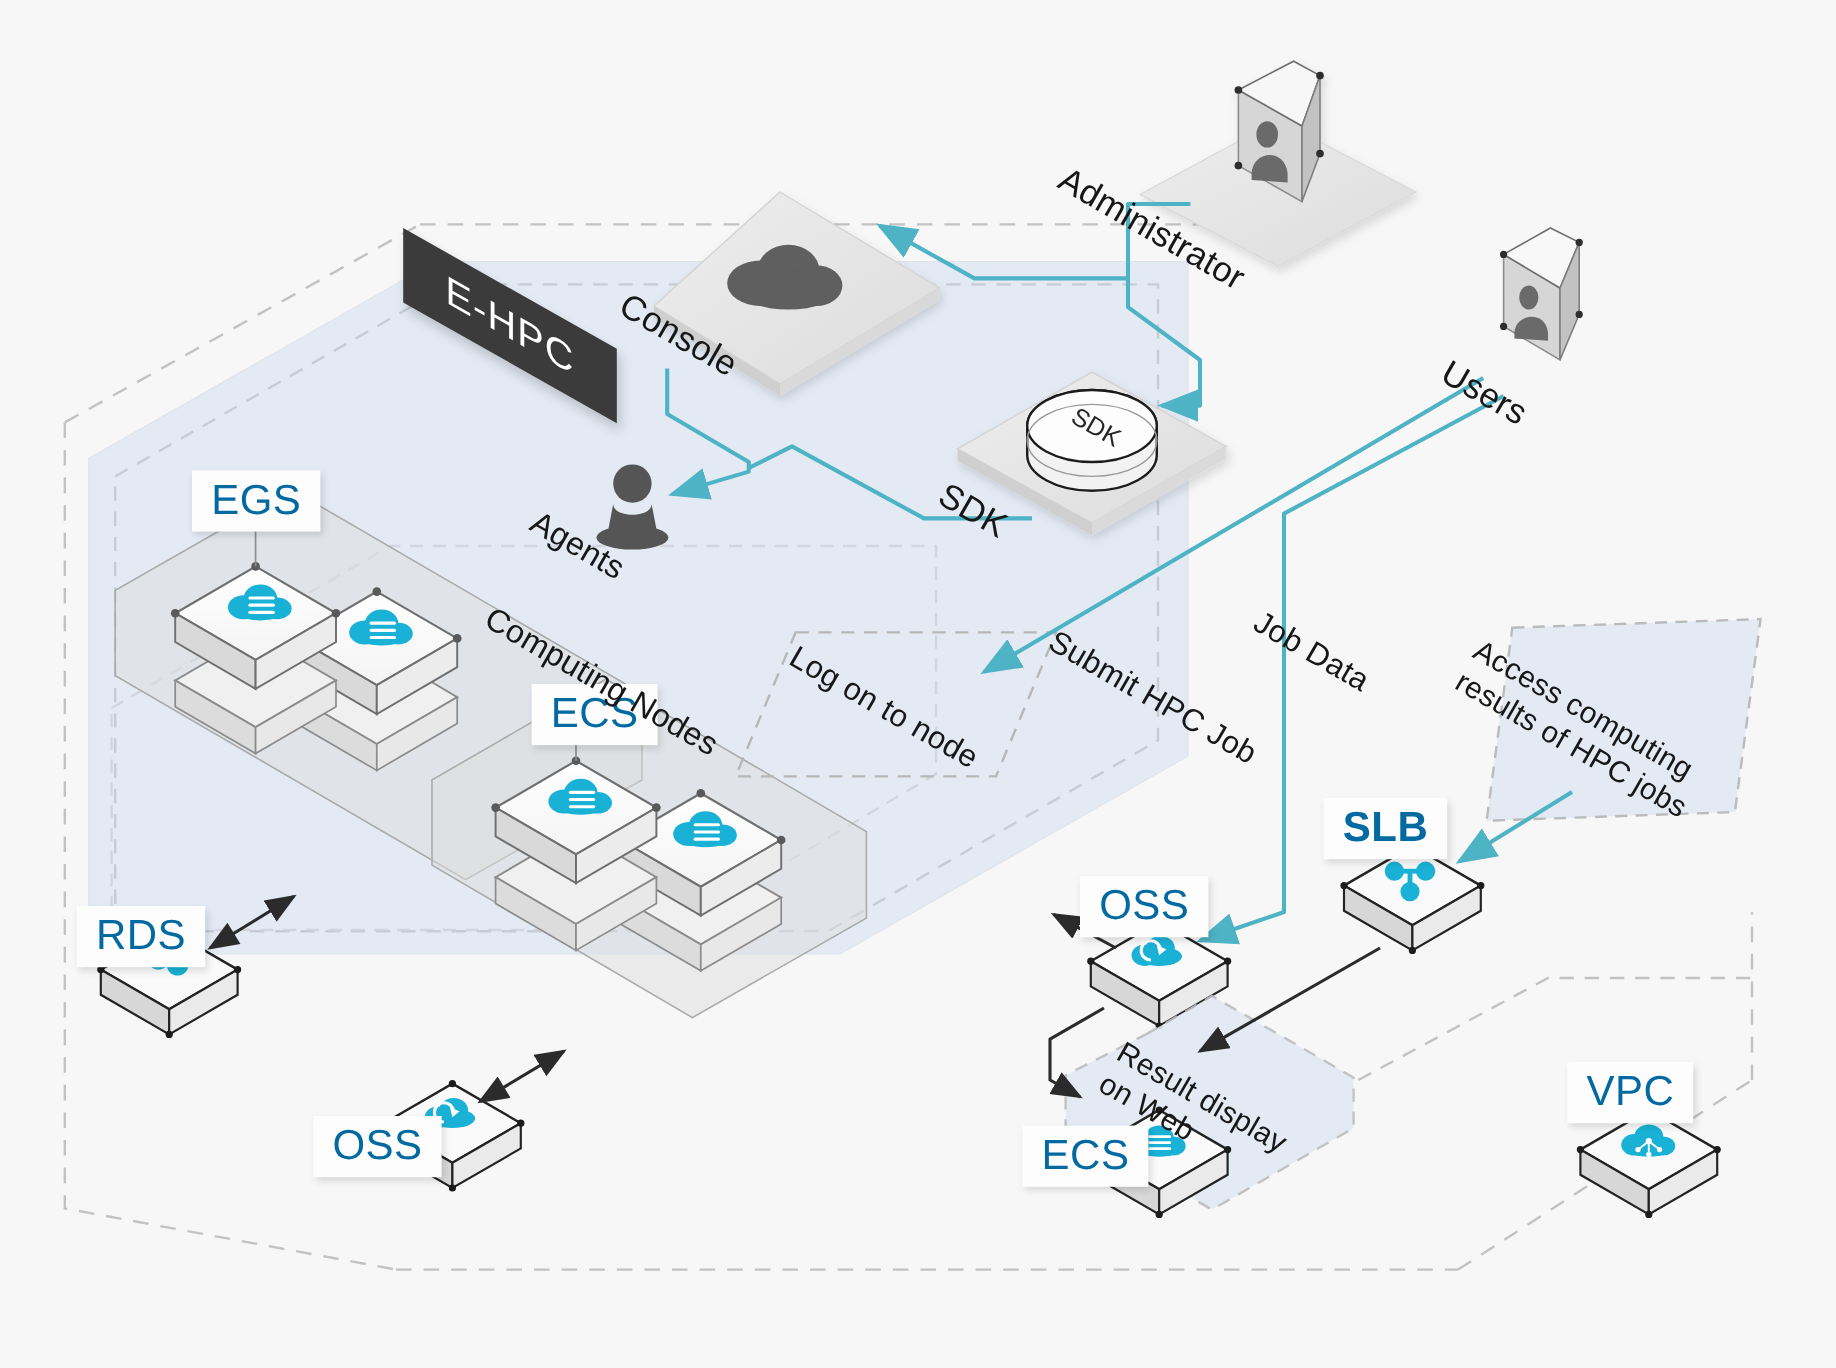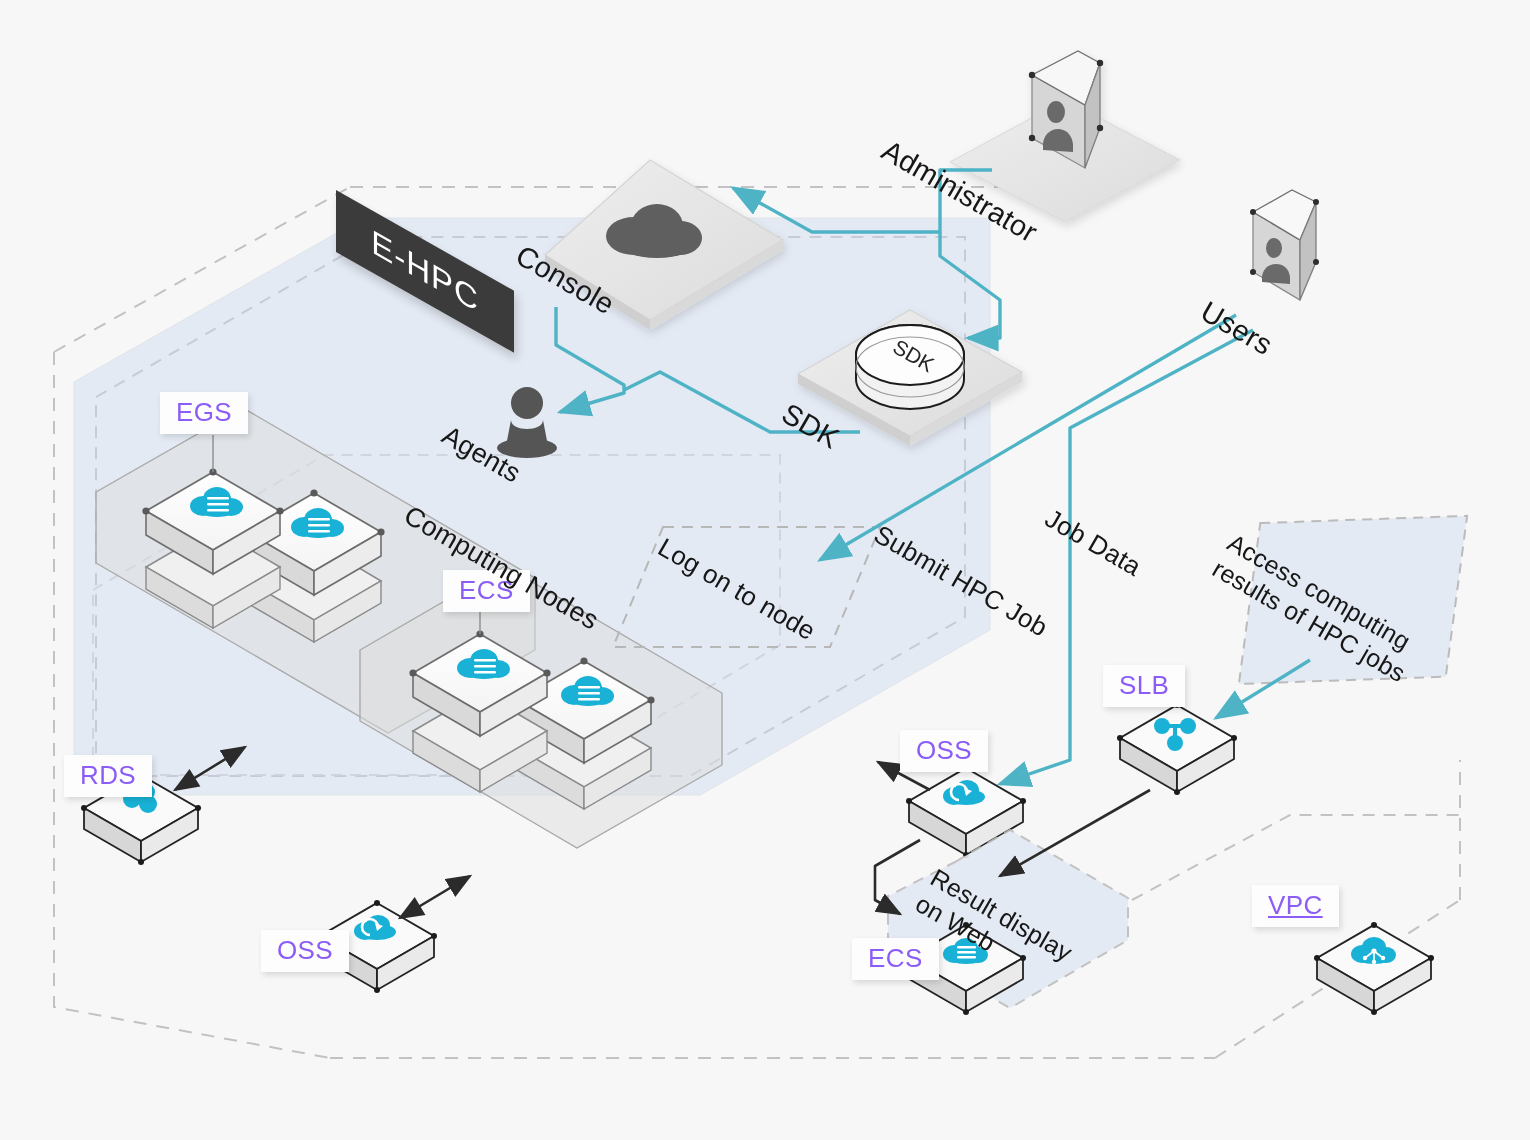--- a/index.html
+++ b/index.html
@@ -10,22 +10,22 @@
     overflow:hidden;
     position:relative;
   }
   #stage{position:absolute;inset:0;}
   svg#diagram{position:absolute;left:0;top:0;width:1530px;height:1140px;}
 
   .lbl-box{
     position:absolute;
     background:#fdfdfd;
     box-shadow:2px 3px 6px rgba(0,0,0,0.13);
-    color:#8b5cf6;
-    font-size:26px;
+    color:#0369a1;
+    font-size:35px;
     letter-spacing:.4px;
     padding:7px 16px 9px 16px;
     white-space:nowrap;
     line-height:1;
   }
   .iso-text{
     position:absolute;
     color:#171717;
     font-size:26px;
     white-space:nowrap;
@@ -456,27 +456,27 @@
   </div>
   <div class="lbl-box" style="left:64px;top:755px;">
     <span>RDS</span>
   </div>
   <div class="lbl-box" style="left:261px;top:930px;">
     <span>OSS</span>
   </div>
   <div class="lbl-box" style="left:900px;top:730px;">
     <span>OSS</span>
   </div>
-  <div class="lbl-box" style="left:1103px;top:665px;">
+  <div class="lbl-box" style="left:1103px;top:665px;font-weight:bold;">
     <span>SLB</span>
   </div>
   <div class="lbl-box" style="left:852px;top:938px;">
     <span>ECS</span>
   </div>
-  <div class="lbl-box" style="left:1252px;top:885px;text-decoration:underline;">
+  <div class="lbl-box" style="left:1306px;top:885px;">
     <span>VPC</span>
   </div>
 
   <div class="iso-text tr" style="left:893px;top:133px;font-size:29px;">Administrator</div>
   <div class="iso-text tr" style="left:1212px;top:294px;font-size:29px;">Users</div>
   <div class="iso-text tr" style="left:527px;top:238px;font-size:29px;">Console</div>
   <div class="iso-text tr" style="left:793px;top:396px;font-size:29px;">SDK</div>
   <div class="iso-text tr" style="left:452px;top:420px;font-size:27px;">Agents</div>
   <div class="iso-text tr" style="left:414px;top:500px;font-size:27px;">Computing Nodes</div>
 

